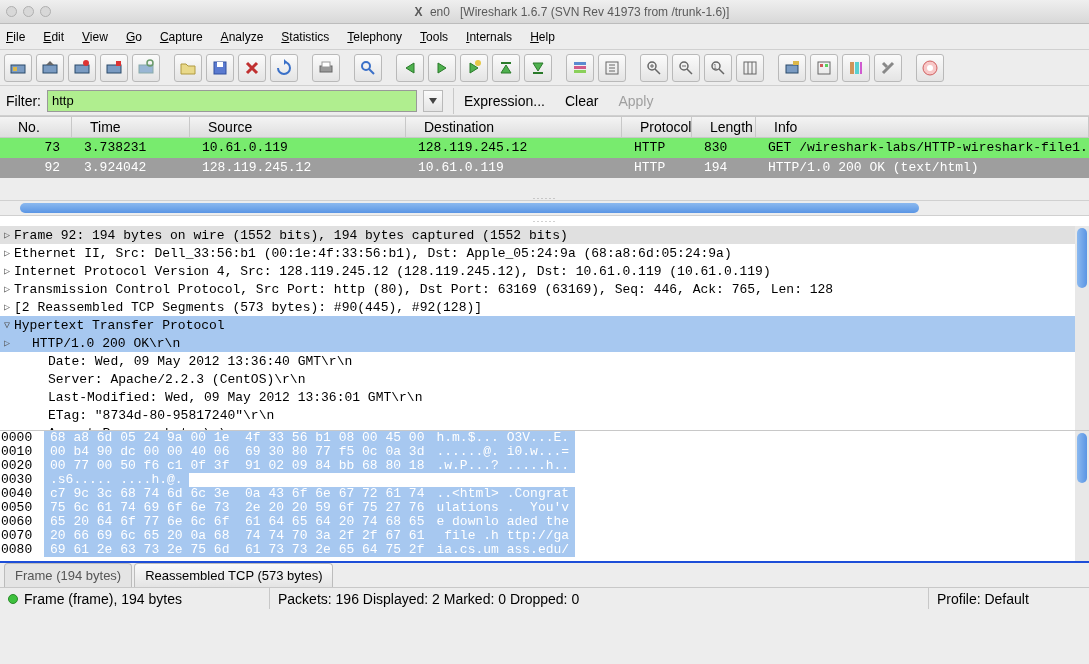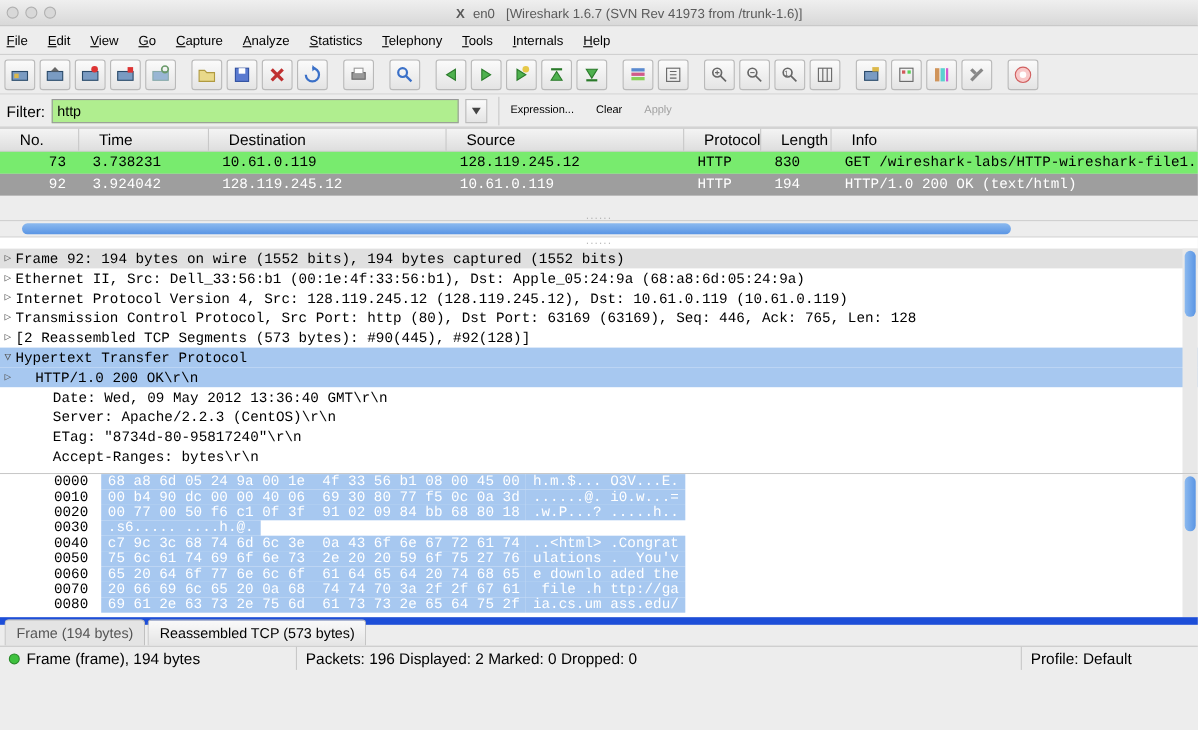--- a/index.html
+++ b/index.html
@@ -22,21 +22,21 @@
 .tb-btn { width: 28px; height: 28px; background: linear-gradient(#fbfbfb,#e4e4e4); border: 1px solid #b9b9b9; border-radius: 3px; display: flex; align-items: center; justify-content: center; cursor: pointer; }
 .tb-btn svg { overflow: visible; }
 .tb-sep { width: 6px; height: 28px; }
 
 
 .filterbar { height: 30px; background: #ededed; display: flex; align-items: center; padding: 0 6px; border-bottom: 1px solid #d0d0d0; gap: 6px; }
 .filterbar .lbl { font-size: 14px; }
 .filterbar .filter-input { width: 370px; height: 22px; background: #b0ee8f; border: 1px solid #999; padding: 0 4px; font-size: 13px; }
 .filterbar .dd { width: 20px; height: 22px; background: linear-gradient(#fbfbfb,#e4e4e4); border: 1px solid #b9b9b9; display:flex; align-items:center; justify-content:center; cursor:pointer; }
 .filterbar .divider { width:1px; height:26px; background:#c8c8c8; margin: 0 4px;}
-.filterbar .txtbtn { font-size: 10px; cursor:pointer; }
+.filterbar .txtbtn { font-size: 14px; cursor:pointer; }
 .filterbar .disabled { color: #a0a0a0; }
 
 
 .plist-header { height: 22px; background: linear-gradient(#f4f4f4,#dedede); border-top:1px solid #c8c8c8; border-bottom:1px solid #c8c8c8; display:flex; font-size:14px; }
 .plist-header .col { border-right:1px solid #c8c8c8; padding: 2px 18px; white-space:nowrap; overflow:hidden; }
 .plist-body { }
 .plist-row { height: 20px; display:flex; font-size:13px; font-family: Menlo, Monaco, "Courier New", monospace; white-space:nowrap; }
 .plist-row .cell { padding: 2px 12px; overflow:hidden; }
 .row-green { background: #78eb6e; color:#000; }
 .row-sel { background: #9e9e9e; color:#fff; }
@@ -54,30 +54,30 @@
 .details .pad1 { padding-left: 18px; }
 .details .pad2 { padding-left: 34px; }
 .details .row-framehdr { background: #e0e0e0; }
 .details .row-blue { background: #a7c8f0; }
 .details .dots-sep { text-align:center; font-size:9px; color:#999; letter-spacing:1px; height:10px; }
 .details .vscroll { position:absolute; right:0; top:10px; bottom:0; width:14px; background:#e8e8e8; }
 .details .vscroll .th { position:absolute; left:2px; right:2px; top:2px; height:60px; background: linear-gradient(90deg,#8bb9ef,#5a95e4); border-radius:6px; }
 
 
 .hexpane { background:#fff; height: 130px; font-family: Menlo, Monaco, "Courier New", monospace; font-size:13px; overflow:hidden; position:relative; }
-.hexpane .hrow { display:flex; height:14px; line-height:14px;margin-left:48px; }
+.hexpane .hrow { display:flex; height:14px; line-height:14px; }
 .hexpane .offset { width:44px; padding-left:1px; }
 .hexpane .hex { white-space: pre; padding: 0 6px; }
 .hexpane .asc { white-space: pre; padding: 0 6px; }
 .hexpane .sel { background:#a7c8f0; color:#fff; }
 .hexpane .vscroll { position:absolute; right:0; top:0; bottom:0; width:14px; background:#e8e8e8; }
 .hexpane .vscroll .th { position:absolute; left:2px; right:2px; top:2px; height:50px; background: linear-gradient(90deg,#8bb9ef,#5a95e4); border-radius:6px; }
 
 
-.bottom-tabs { height: 26px; background:#ededed; display:flex; align-items:flex-end; padding-left:4px; border-top:7px solid #1d4ed8; }
+.bottom-tabs { height: 26px; background:#ededed; display:flex; align-items:flex-end; padding-left:4px; border-top:2px solid #1d4ed8; }
 .btab { padding:4px 10px; background:linear-gradient(#fafafa,#e4e4e4); border:1px solid #bcbcbc; border-bottom:none; margin-right:2px; font-size:13px; border-radius: 4px 4px 0 0; cursor:pointer; }
 .btab.inactive { background:#e4e4e4; color:#555; }
 
 
 .statusbar { height: 22px; background:#ededed; border-top:1px solid #c8c8c8; display:flex; align-items:center; font-size:14px; }
 .statusbar .seg { padding:0 8px; border-right:1px solid #c8c8c8; display:flex; align-items:center; height:100%; white-space:nowrap; }
 .statusbar .light { width:10px; height:10px; border-radius:50%; background:#3ec13e; margin-right:6px; border:1px solid #2a8a2a; }
 </style>
 </head>
 <body>
@@ -297,22 +297,22 @@
   <span class="txtbtn">Expression...</span>
   <span style="width:8px"></span>
   <span class="txtbtn">Clear</span>
   <span style="width:8px"></span>
   <span class="txtbtn disabled">Apply</span>
 </div>
 
 <div class="plist-header" id="plist-header">
     <div class="col" style="width: 72px;">No.</div>
     <div class="col" style="width: 118px;">Time</div>
+    <div class="col" style="width: 216px;">Source</div>
     <div class="col" style="width: 216px;">Destination</div>
-    <div class="col" style="width: 216px;">Source</div>
     <div class="col" style="width: 70px;">Protocol</div>
     <div class="col" style="width: 64px;">Length</div>
     <div class="col" style="width: 333px;">Info</div>
   </div>
 
 <div class="plist-body" id="plist-body">
     <div class="plist-row row-green">
       <div class="cell" style="width: 72px; text-align: right;">73</div>
       <div class="cell" style="width: 118px;">3.738231</div>
       <div class="cell" style="width: 216px;">10.61.0.119</div>
@@ -371,20 +371,24 @@
     <div class="line ">
       <span class="arrow"></span>
       <span class="pad2">Date: Wed, 09 May 2012 13:36:40 GMT\r\n</span>
     </div>
     <div class="line ">
       <span class="arrow"></span>
       <span class="pad2">Server: Apache/2.2.3 (CentOS)\r\n</span>
     </div>
     <div class="line ">
       <span class="arrow"></span>
+      <span class="pad2">Last-Modified: Wed, 09 May 2012 13:36:01 GMT\r\n</span>
+    </div>
+    <div class="line ">
+      <span class="arrow"></span>
       <span class="pad2">ETag: "8734d-80-95817240"\r\n</span>
     </div>
     <div class="line ">
       <span class="arrow"></span>
       <span class="pad2">Accept-Ranges: bytes\r\n</span>
     </div>
     <div class="vscroll">
       <div class="th"></div>
     </div>
   </div>

